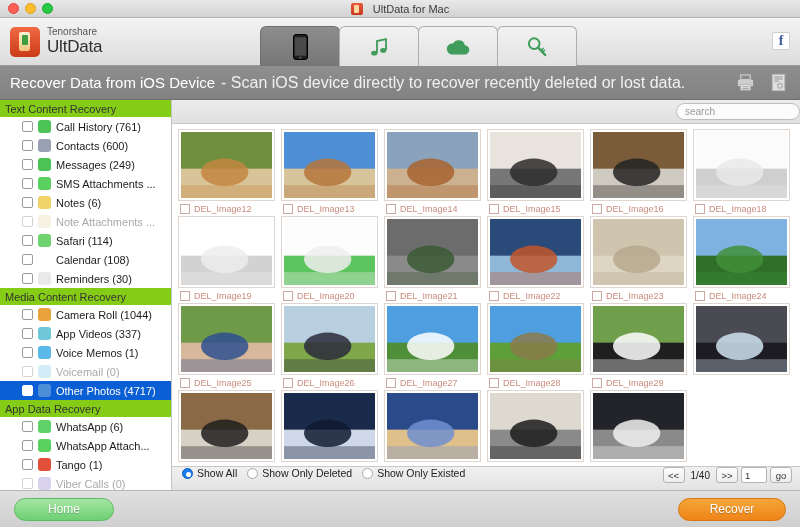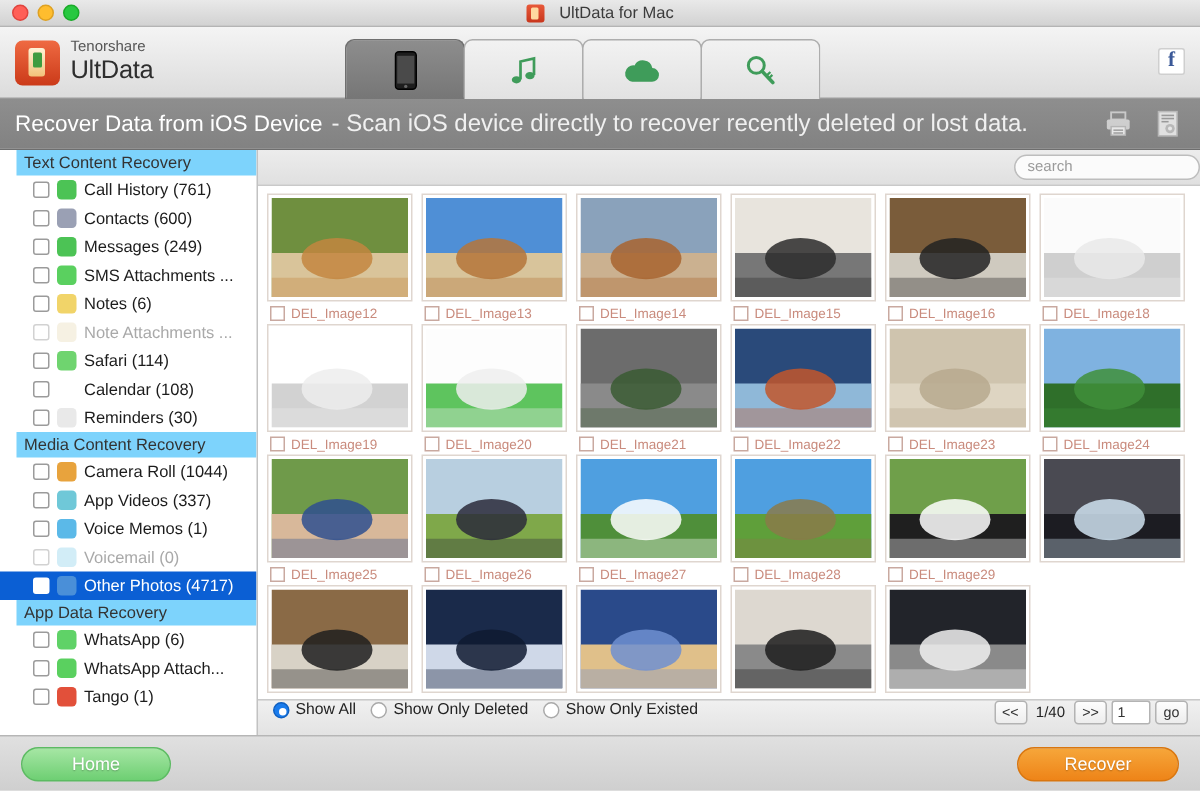--- a/index.html
+++ b/index.html
@@ -44,21 +44,21 @@
     width:5px; height:8px; background:#ffd9a0; border-radius:1px;
   }
 
   
   .toprow {
     height: 48px; flex: none;
     background: linear-gradient(180deg,#f4f4f4 0%,#dcdcdc 100%);
     border-bottom: 1px solid #9a9a9a;
     display: flex; align-items: stretch; position: relative;
   }
-  .brand { display: flex; align-items: center; gap: 7px; padding-left: 10px; width: 230px; border-radius: 22px; }
+  .brand { display: flex; align-items: center; gap: 7px; padding-left: 10px; width: 260px; border-radius: 22px; }
   .brand-logo {
     width: 30px; height: 30px; border-radius: 5px;
     background: linear-gradient(180deg,#ef6a42,#cb3a19);
     position: relative; flex: none;
   }
   .brand-logo::after {
     content:''; position:absolute; left:9px; top:5px;
     width:11px; height:19px; border-radius:2px;
     background: linear-gradient(180deg,#fff3d6,#f3c27a);
   }
@@ -112,22 +112,21 @@
   .body { flex: 1; display: flex; min-height: 0; background: #e4e4e4; }
 
   
   .sidebar {
     width: 172px; flex: none; background: #fff;
     border-right: 1px solid #c2c2c2;
     overflow: hidden; font-size: 11px;
   }
   .grp {
     padding: 3px 0 2px 5px; color: #333; font-size: 11px;
-    background: #7dd3fc;
-    margin-left: 11px;
+    background: #84cc16;
   }
   .row {
     display: flex; align-items: center; gap: 5px;
     height: 19px; padding-left: 22px; color: #1c1c1c;
     white-space: nowrap;
   }
   .row.dim { color: #a9a9a9; }
   .row.sel { background: #0b5fd4; color: #fff; }
   .cb {
     width: 11px; height: 11px; background: #fff;
@@ -376,20 +375,25 @@
         <div class="row">
           <div class="cb"></div>
           <div class="ico" style="background: rgb(90, 208, 95);"></div>
           <span>WhatsApp Attach...</span>
         </div>
         <div class="row">
           <div class="cb"></div>
           <div class="ico" style="background: rgb(226, 80, 58);"></div>
           <span>Tango (1)</span>
         </div>
+        <div class="row dim">
+          <div class="cb"></div>
+          <div class="ico" style="background: rgb(160, 142, 208);"></div>
+          <span>Viber Calls (0)</span>
+        </div>
       </div>
 
     <div class="content">
       <div class="searchbar">
         <div class="search" title="search">search</div>
       </div>
 
       <div class="gridwrap">
         <div class="grid" id="grid">
             <div class="cell">

